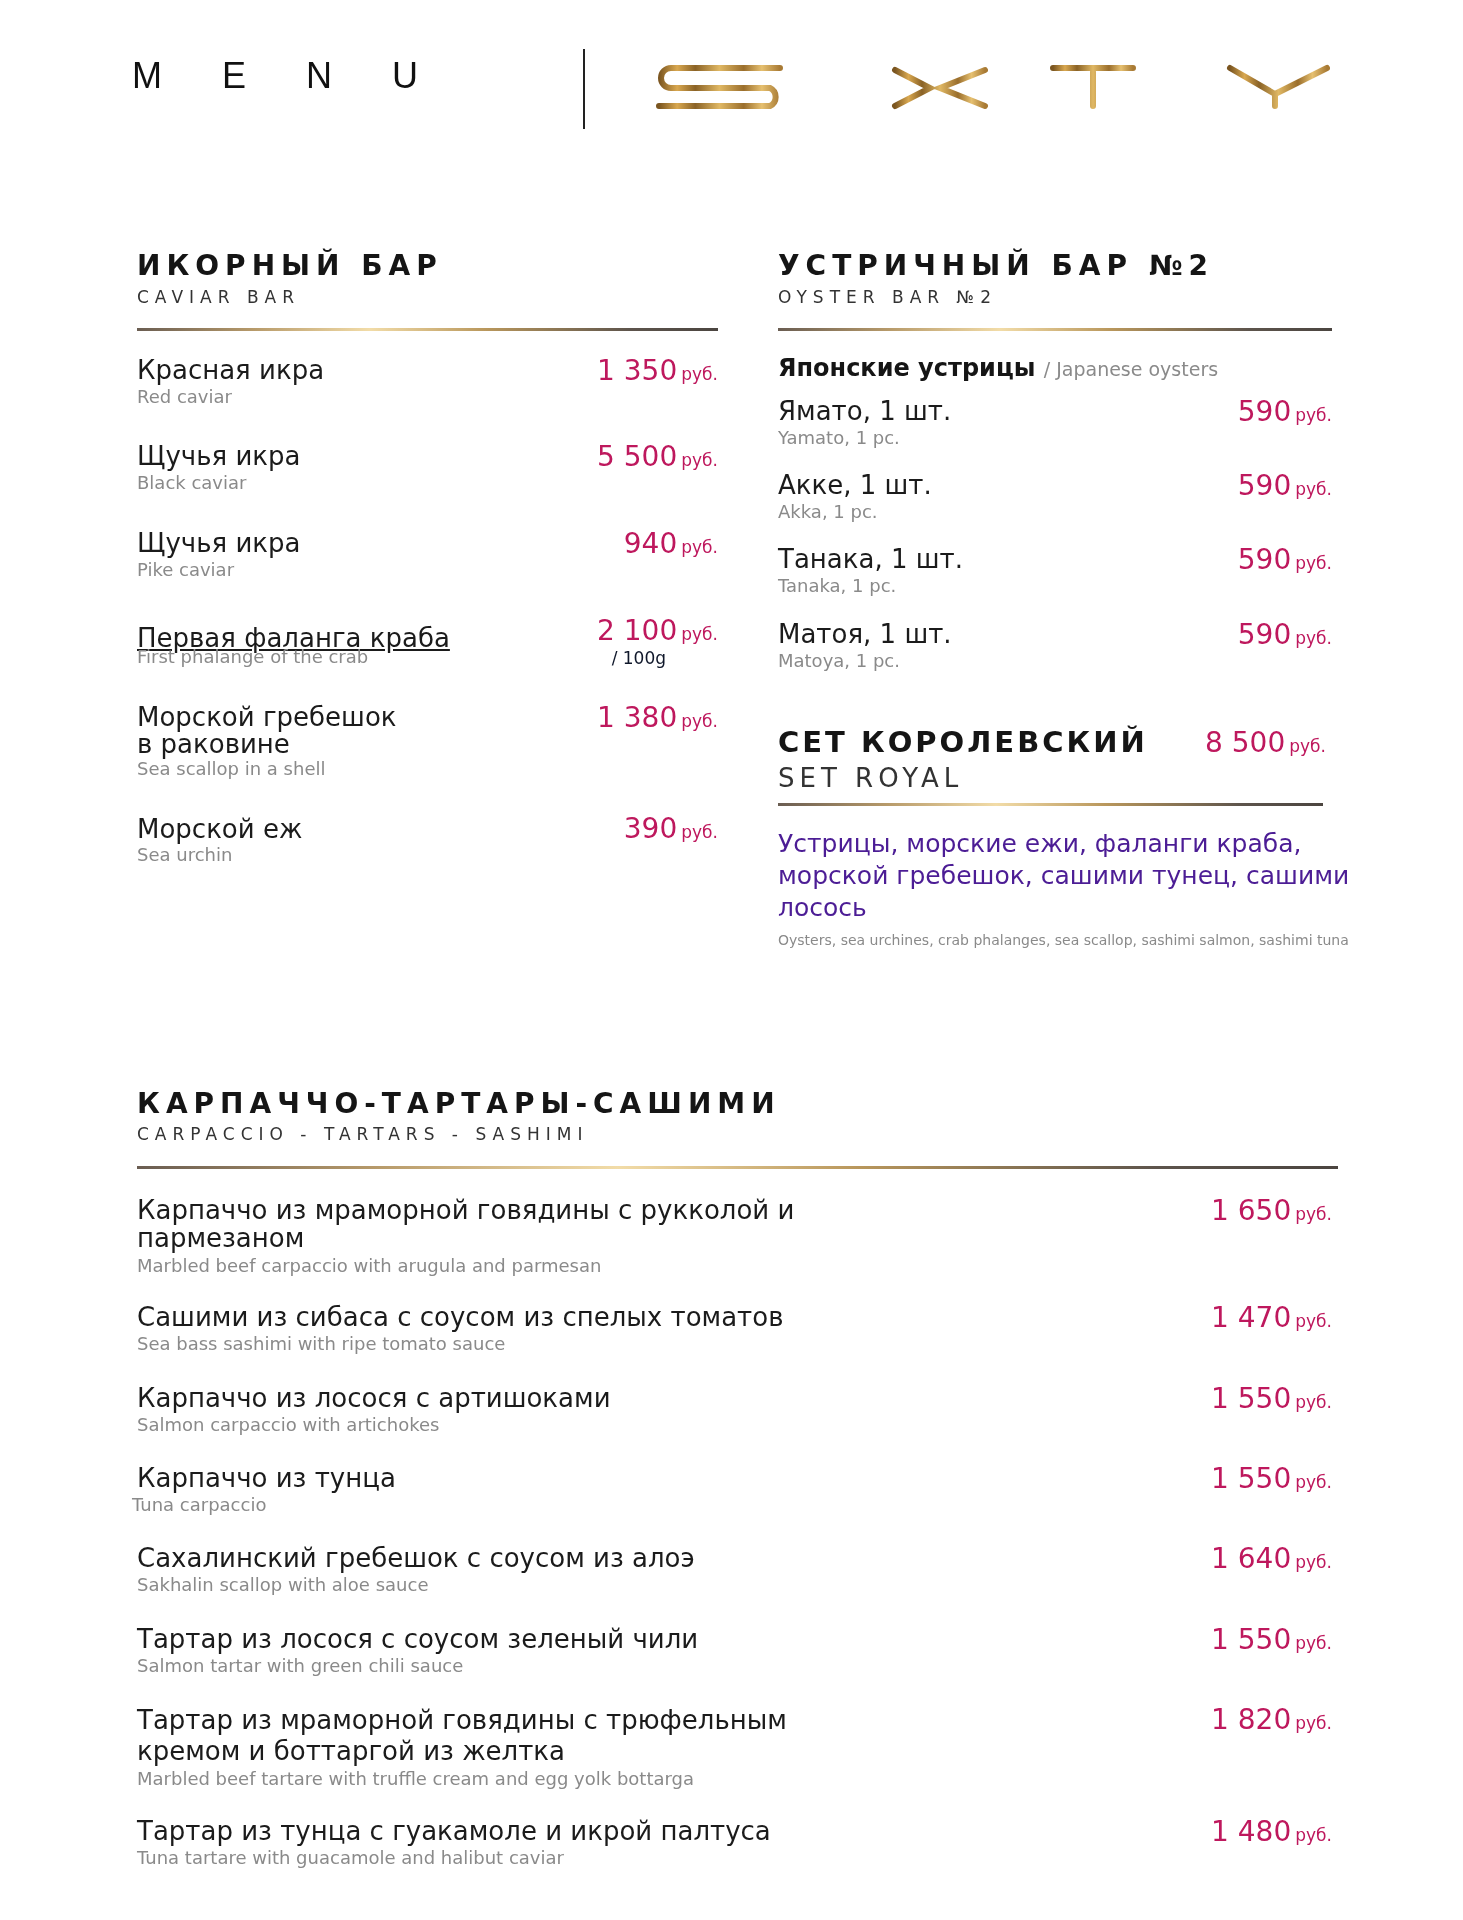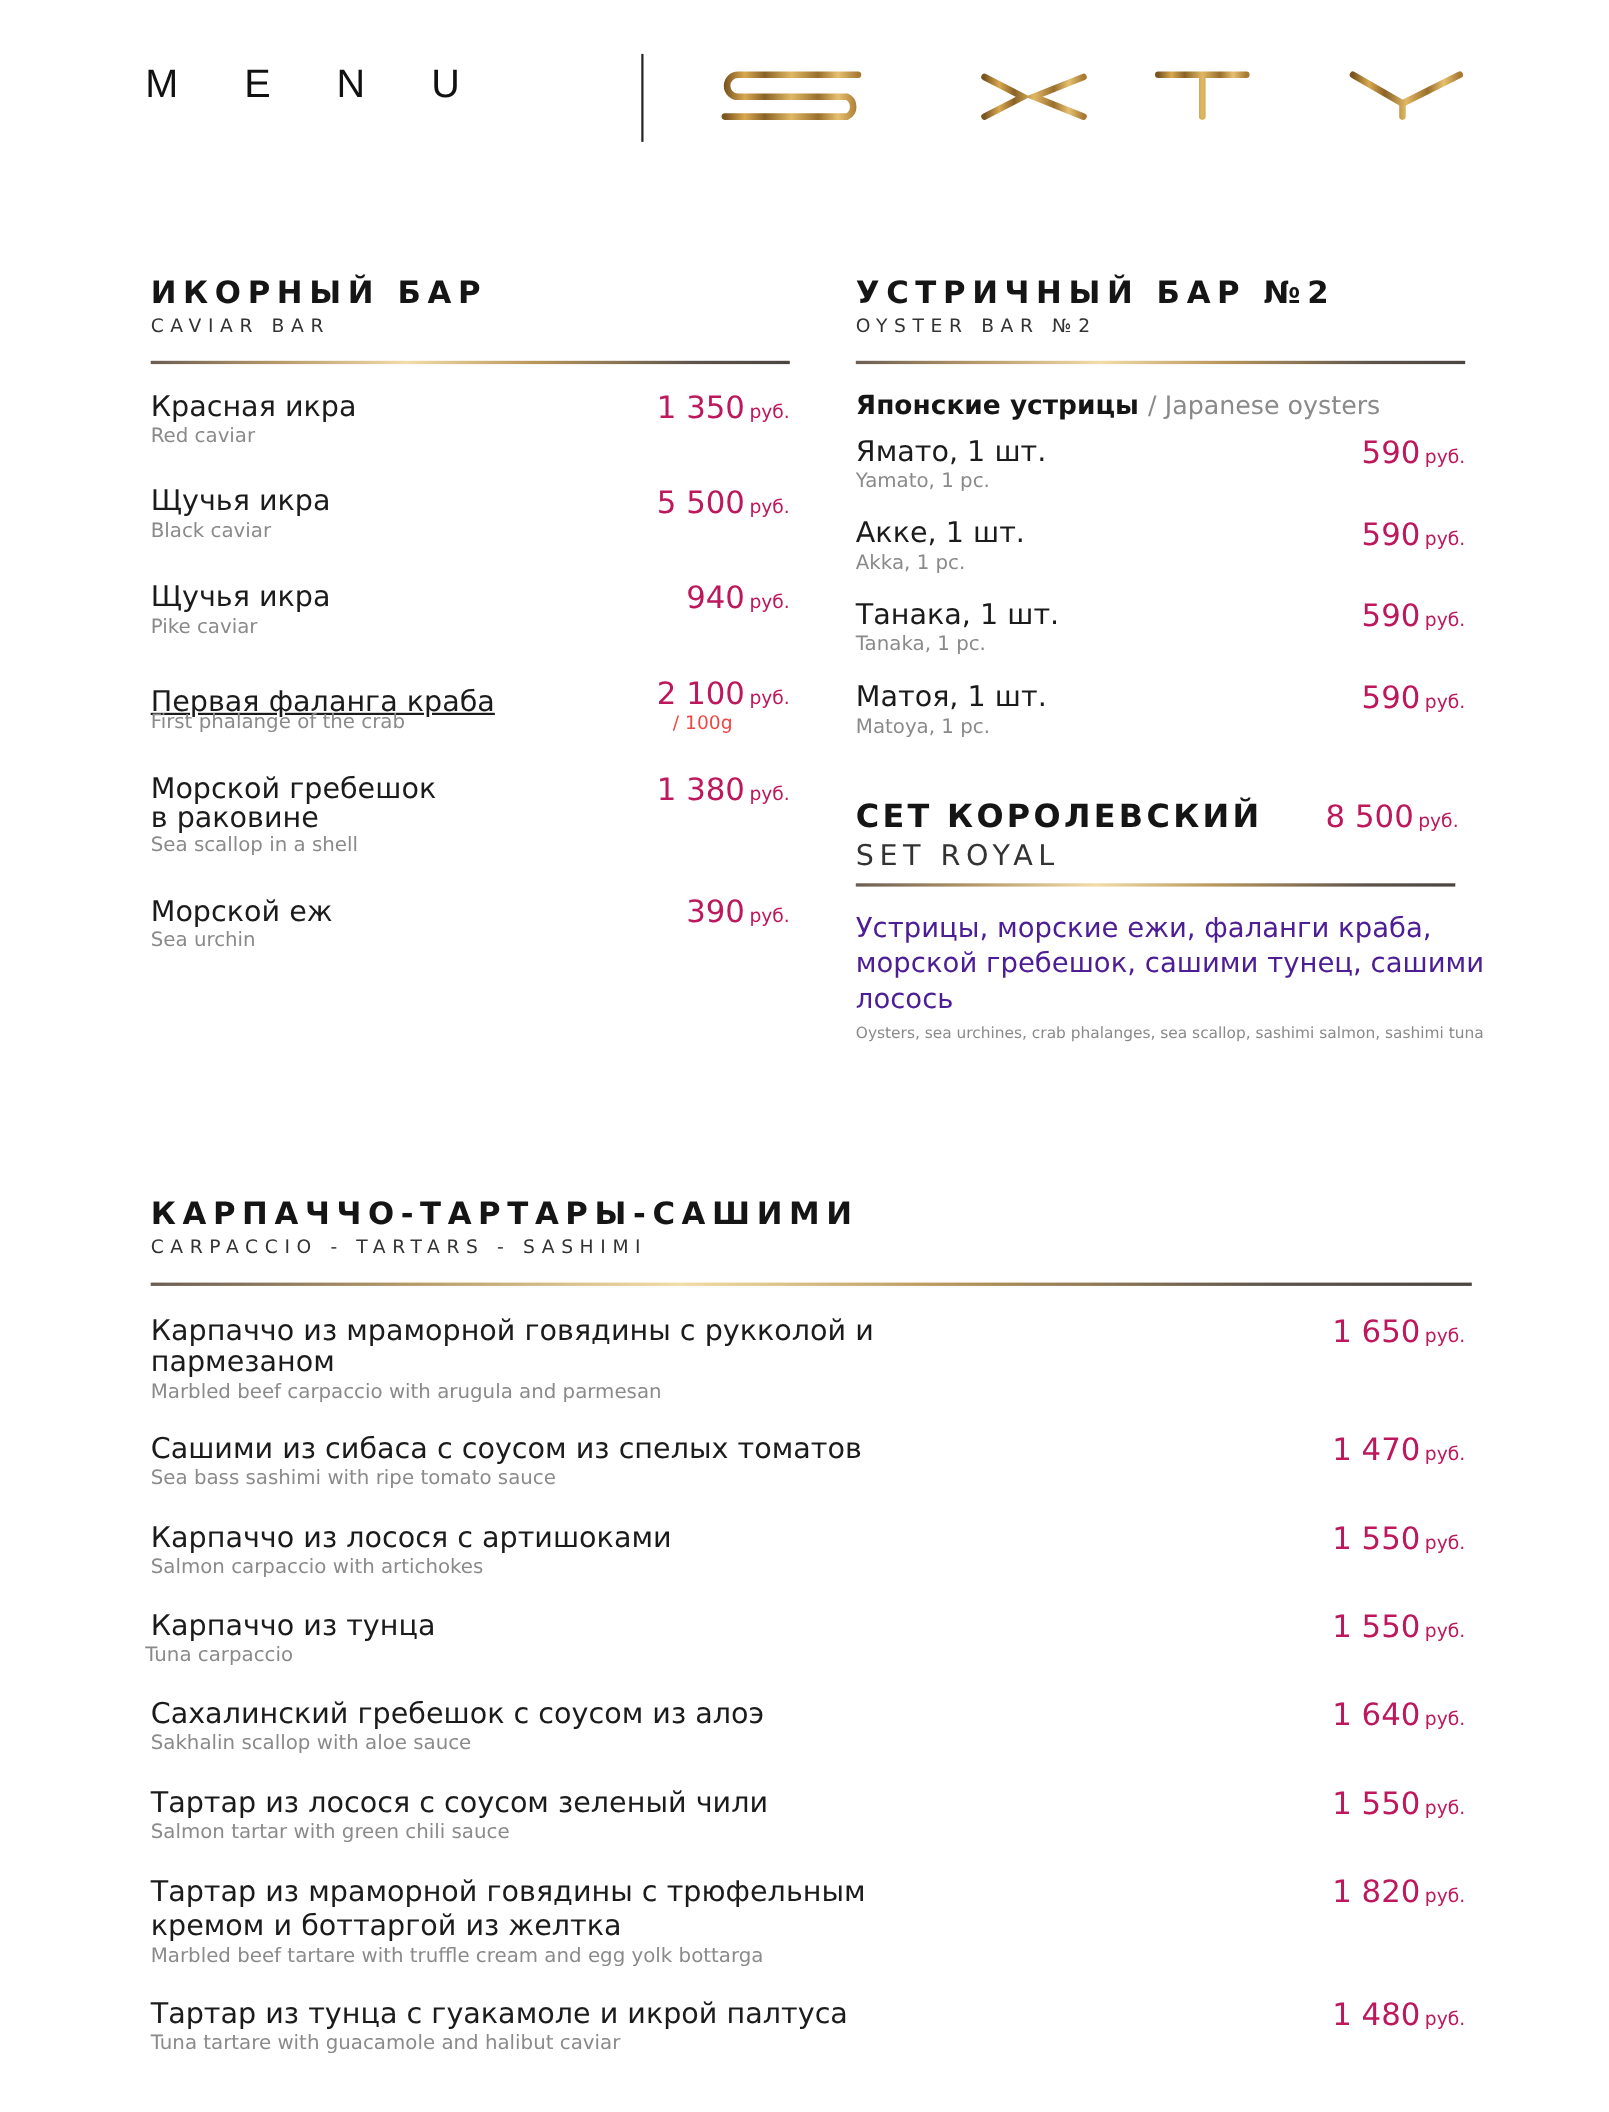--- a/index.html
+++ b/index.html
@@ -16,24 +16,24 @@
   
   .sec-title { font-size:28px; font-weight:700; letter-spacing:6px; color:#151515; line-height:1; white-space:nowrap; }
   .sec-sub { font-size:17px; font-weight:400; letter-spacing:6px; color:#333; line-height:1; white-space:nowrap; }
   .gold-line { height:3px; background:linear-gradient(90deg,#6a5d52 0%, #b79a6a 20%, #f2dca8 40%, #b9975c 60%, #5d544c 85%, #4b4540 100%); }
 
   
   .item-name { font-size:26px; color:#1b1b1b; line-height:28px; white-space:nowrap; }
   .item-en { font-size:18px; color:#8a8a8a; line-height:20px; white-space:nowrap; }
   .price { font-size:28px; color:#be185d; line-height:1; text-align:right; white-space:nowrap; }
   .price .cur { font-size:17px; margin-left:4px; }
-  .per { font-size:17px; color:#ef4444; text-align:right; }
+  .per { font-size:17px; color:#0f172a; text-align:right; }
 
   .bold-cat { font-size:24px; font-weight:700; color:#151515; white-space:nowrap; }
-  .bold-cat .en { font-weight:400; font-size:23px; color:#8a8a8a; }
+  .bold-cat .en { font-weight:400; font-size:19px; color:#8a8a8a; }
 
   .set-title { font-size:29px; font-weight:700; letter-spacing:3px; color:#151515; white-space:nowrap; line-height:1; }
   .set-desc { font-size:25px; color:#4c1d95; line-height:32px; width:620px; }
   .set-en { font-size:14px; color:#8a8a8a; line-height:24px; width:600px; }
 
   .b-name { font-size:26px; color:#1b1b1b; line-height:28px; width:780px; }
   .b-en { font-size:18px; color:#8a8a8a; line-height:20px; white-space:nowrap; }
 </style>
 </head>
 <body>

